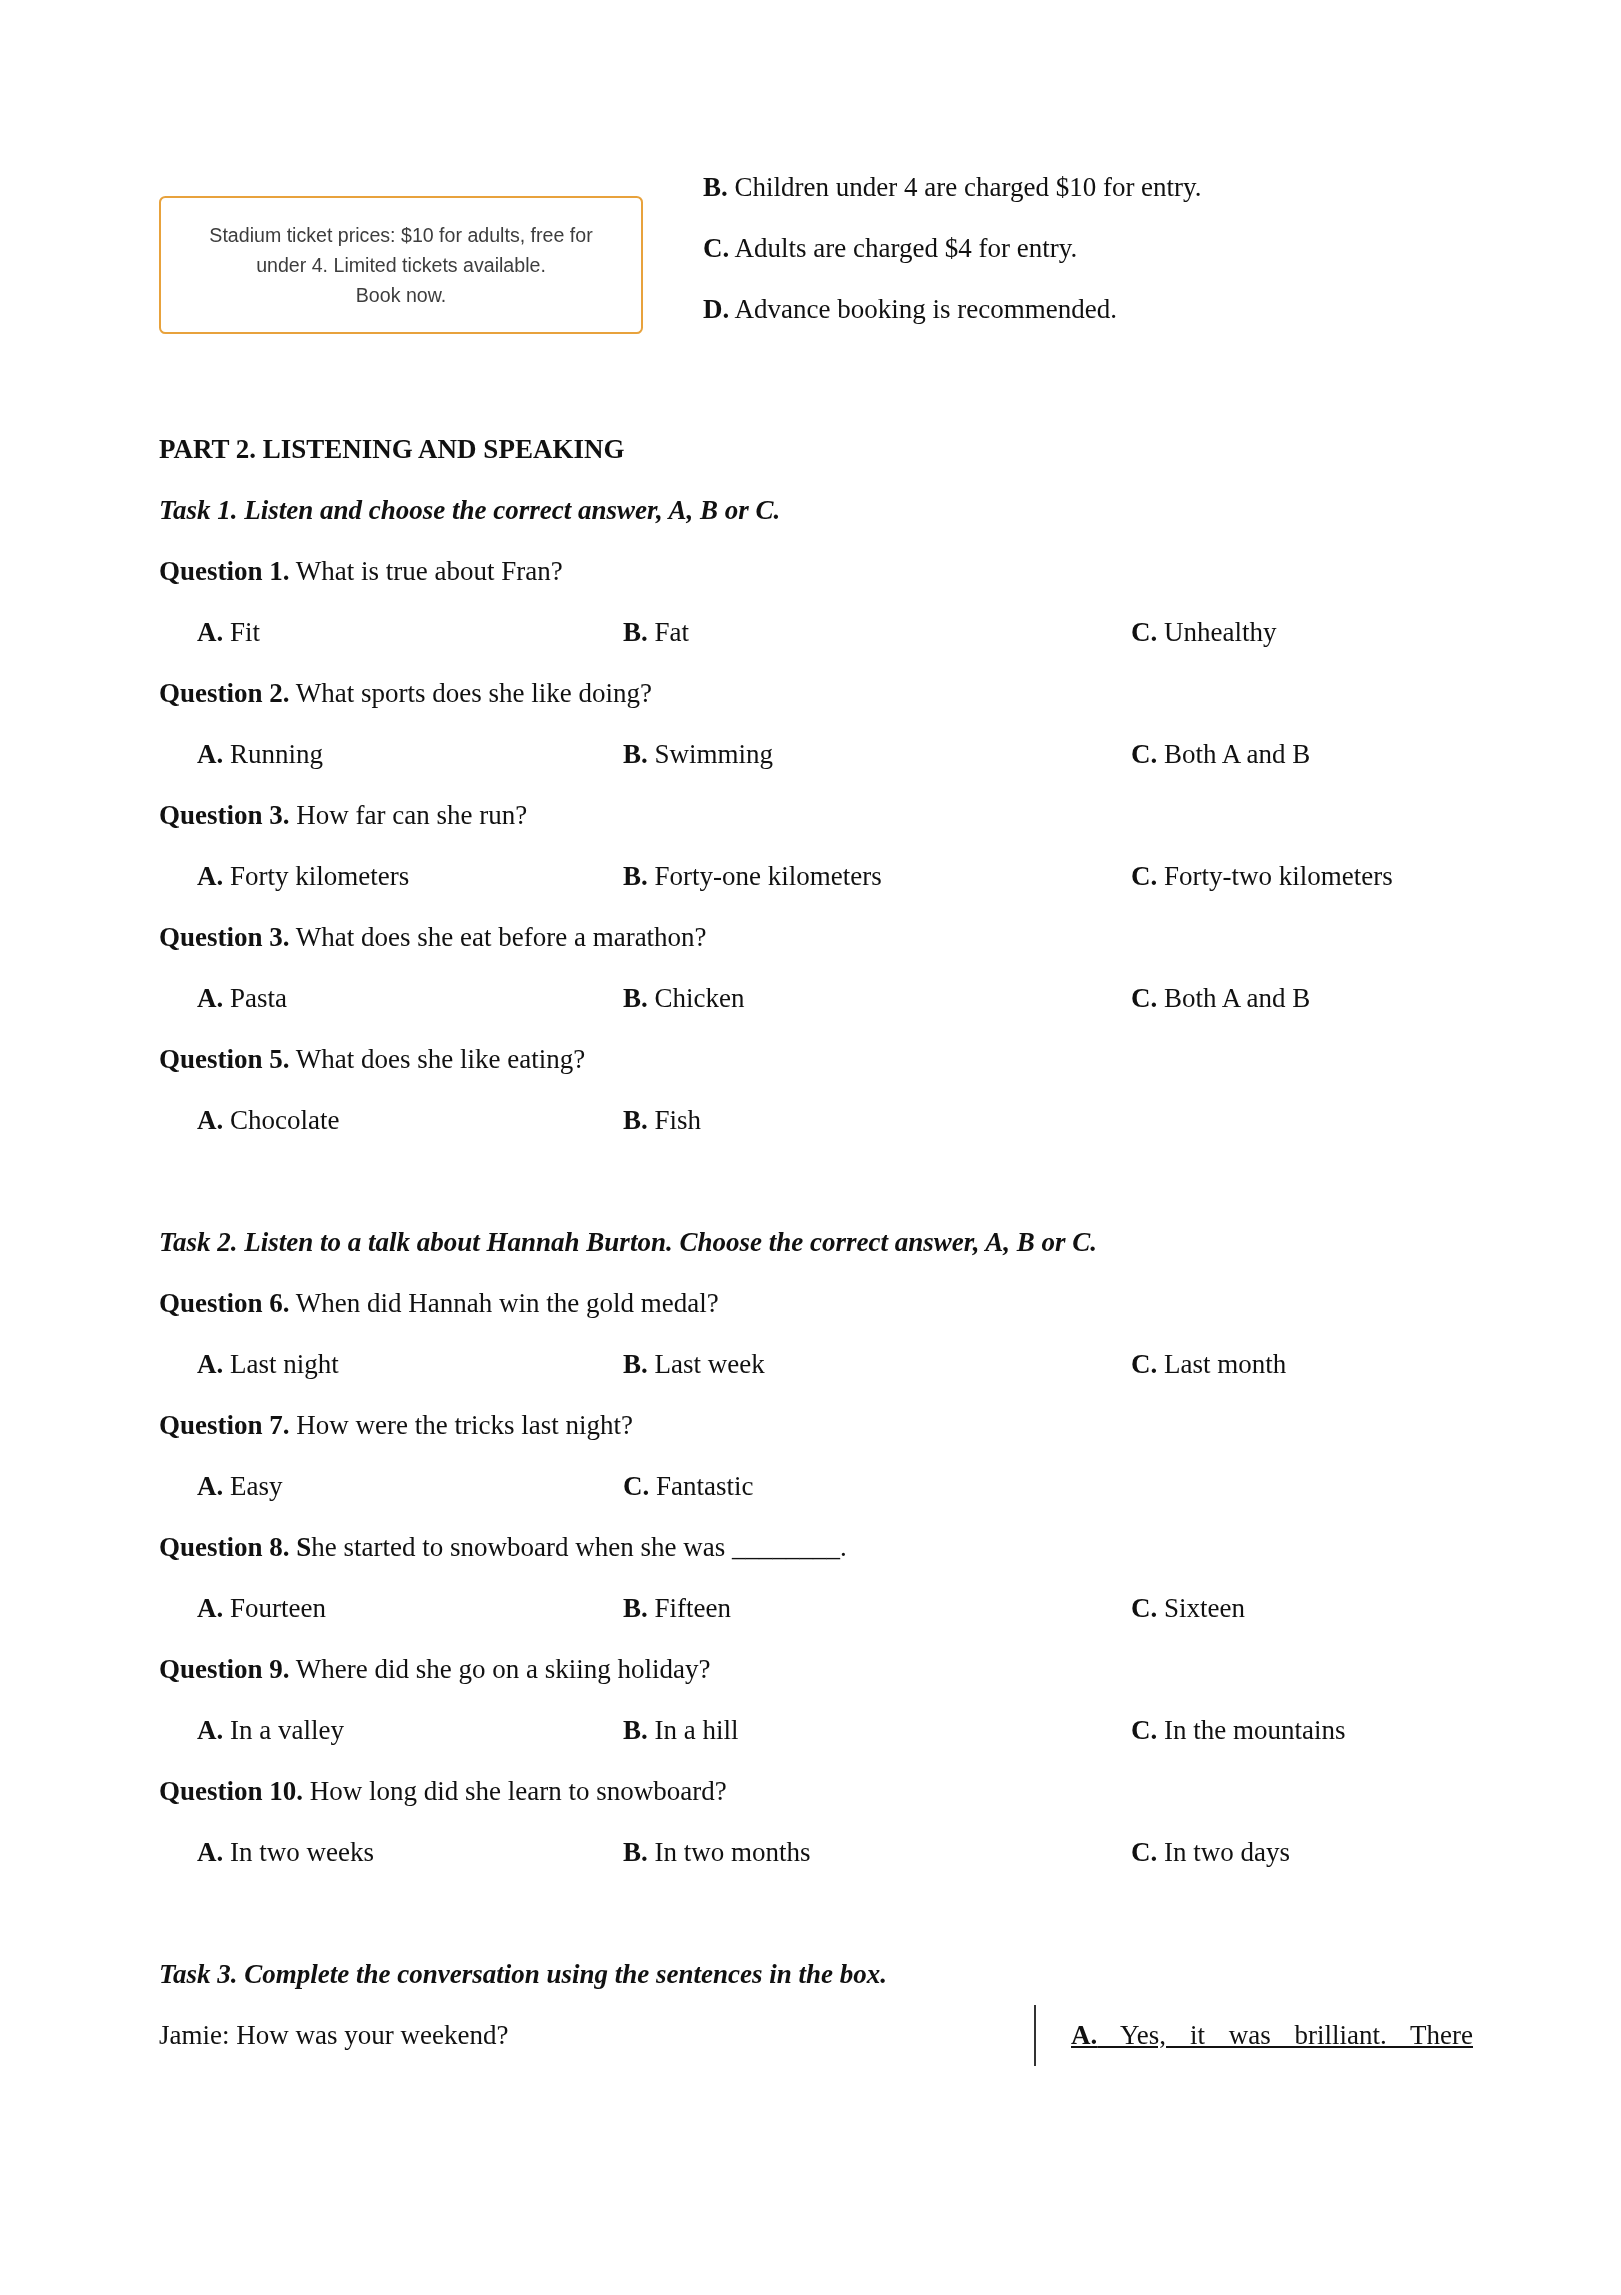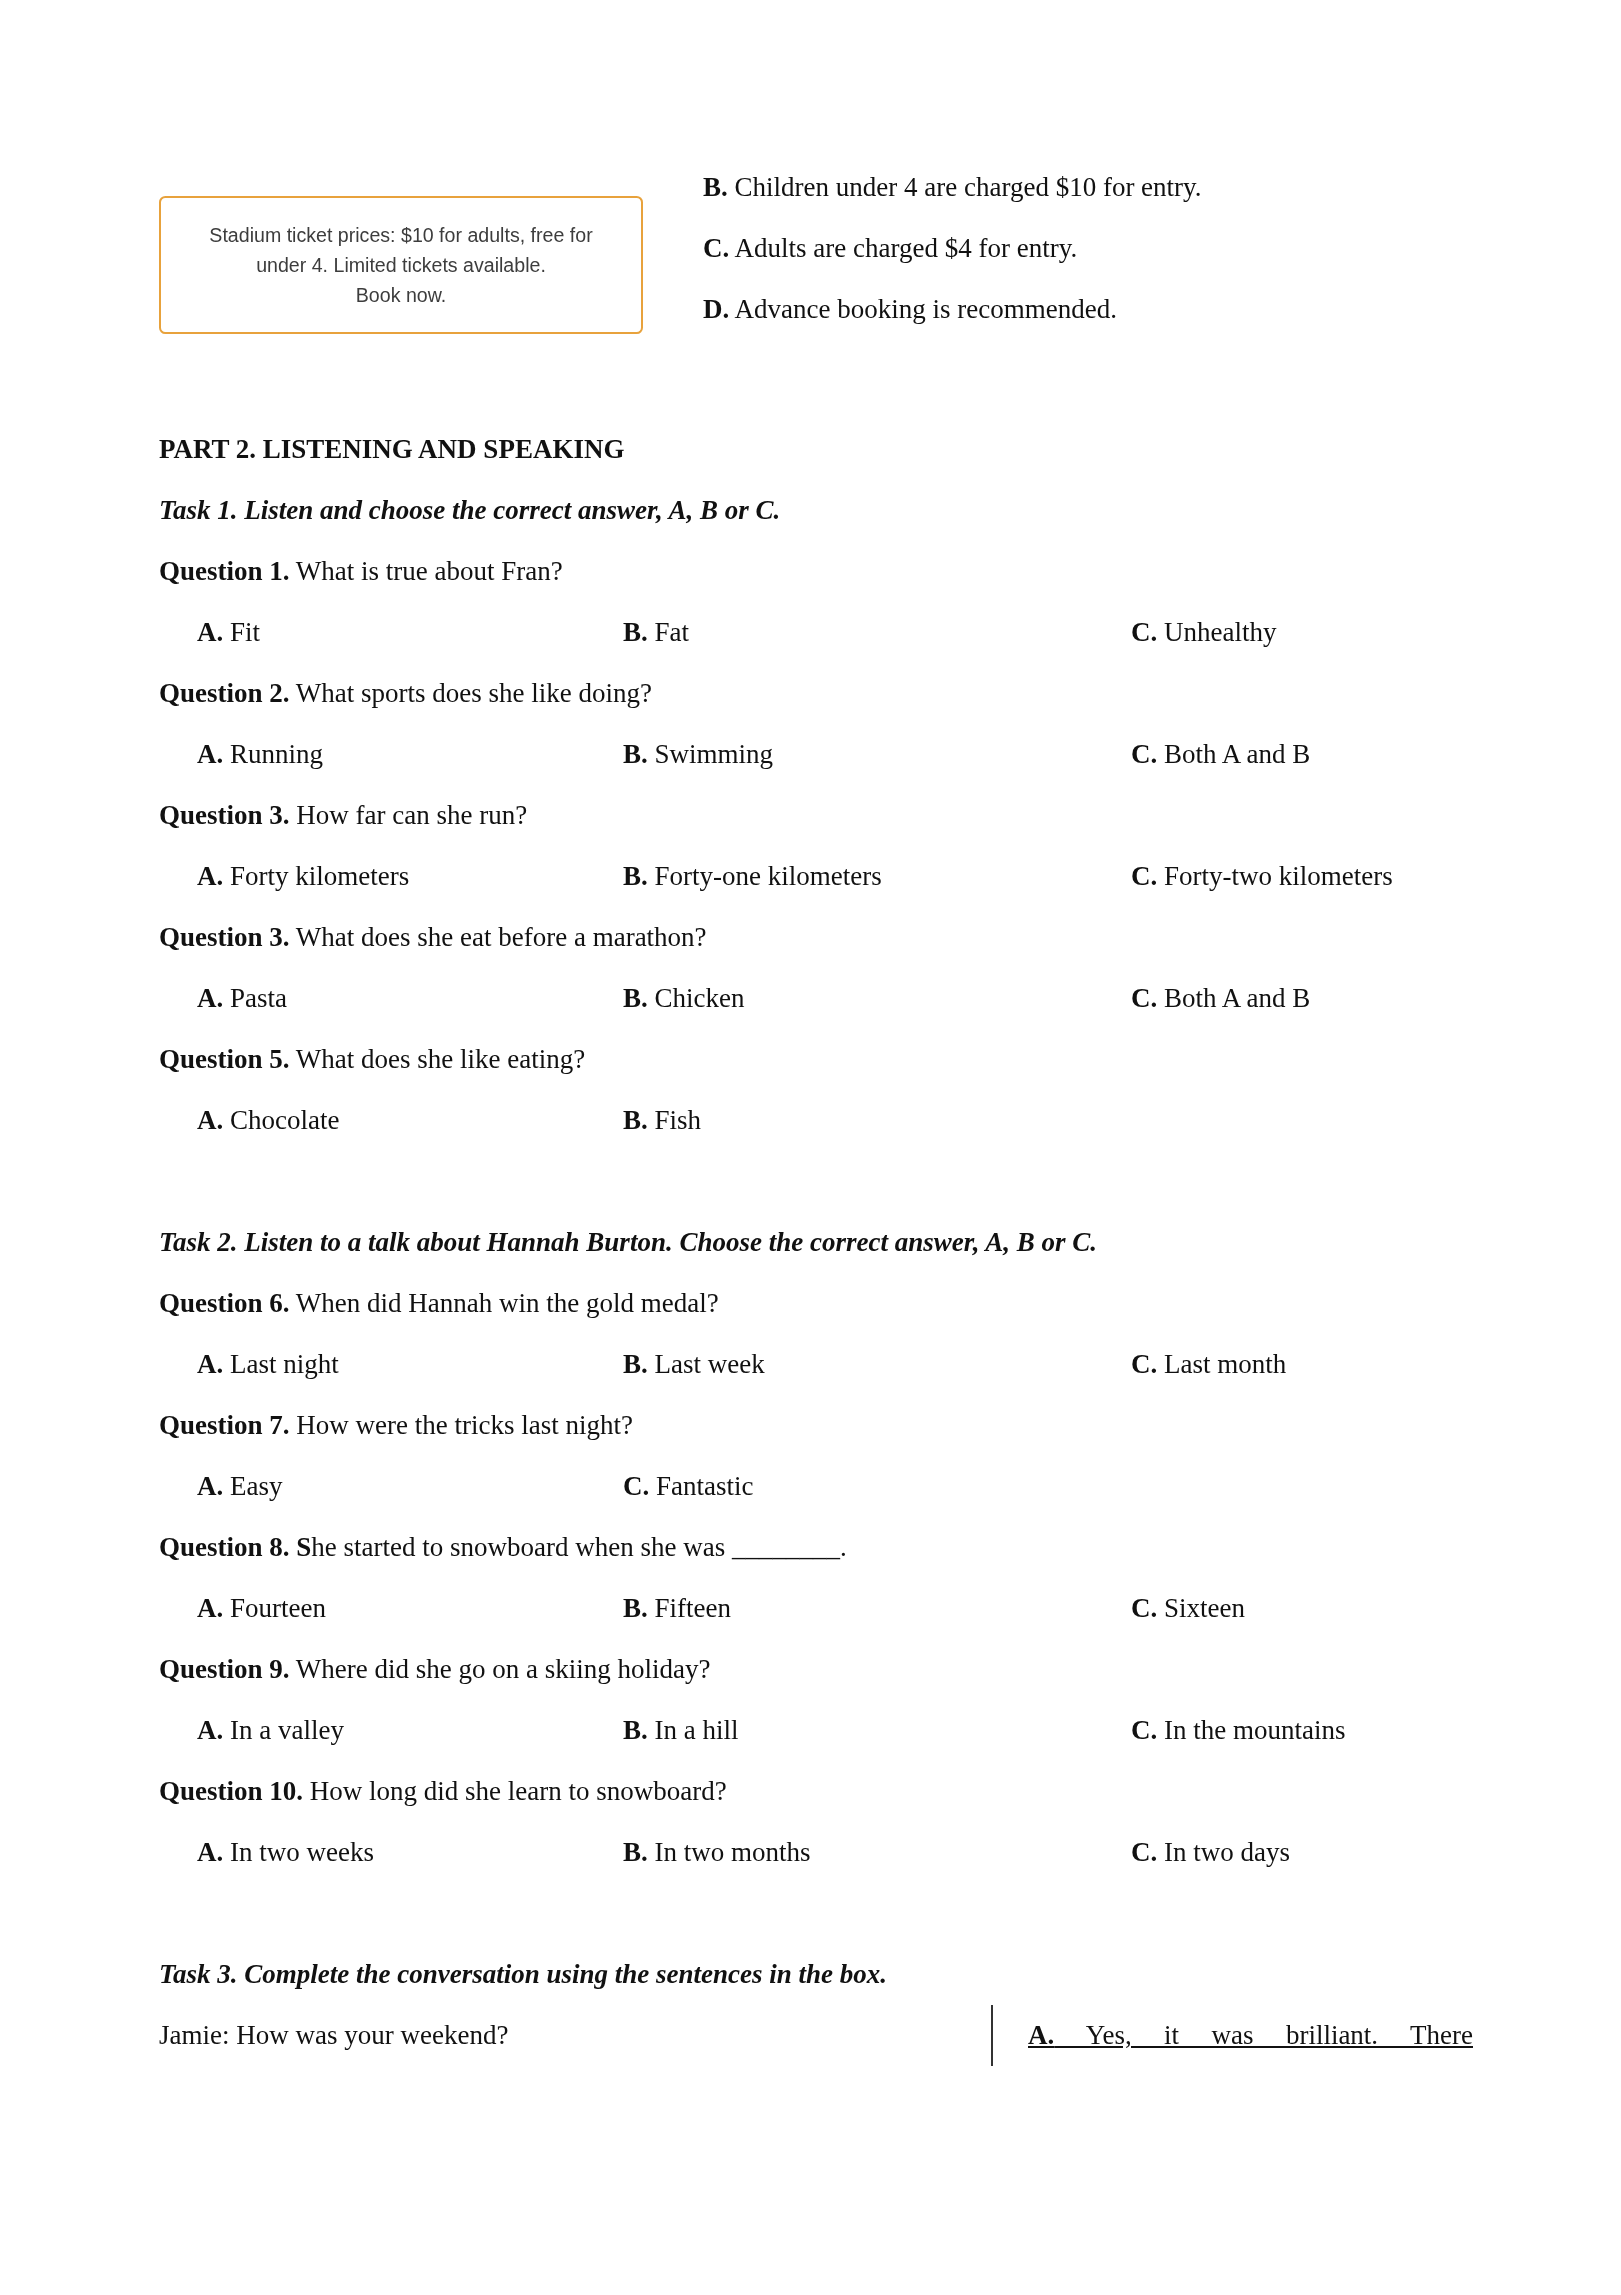--- a/index.html
+++ b/index.html
@@ -39,21 +39,21 @@
   .part-heading { margin-top: 79px; font-weight: 700; }
   .task-title { font-weight: 700; font-style: italic; }
   .gap-top { margin-top: 61px; }
 
   .opt-row {
     display: grid;
     grid-template-columns: 426px 508px 1fr;
     padding-left: 38px;
   }
 
-  .conv-row { display: flex; }
+  .conv-row { display: flex; gap: 43px; }
   .conv-left { width: 832px; flex: 0 0 auto; }
   .conv-right {
     flex: 1;
     border-left: 2.4px solid #333333;
     padding-left: 35px;
     text-align: justify;
     text-align-last: justify;
     text-decoration: underline;
   }
 </style>

